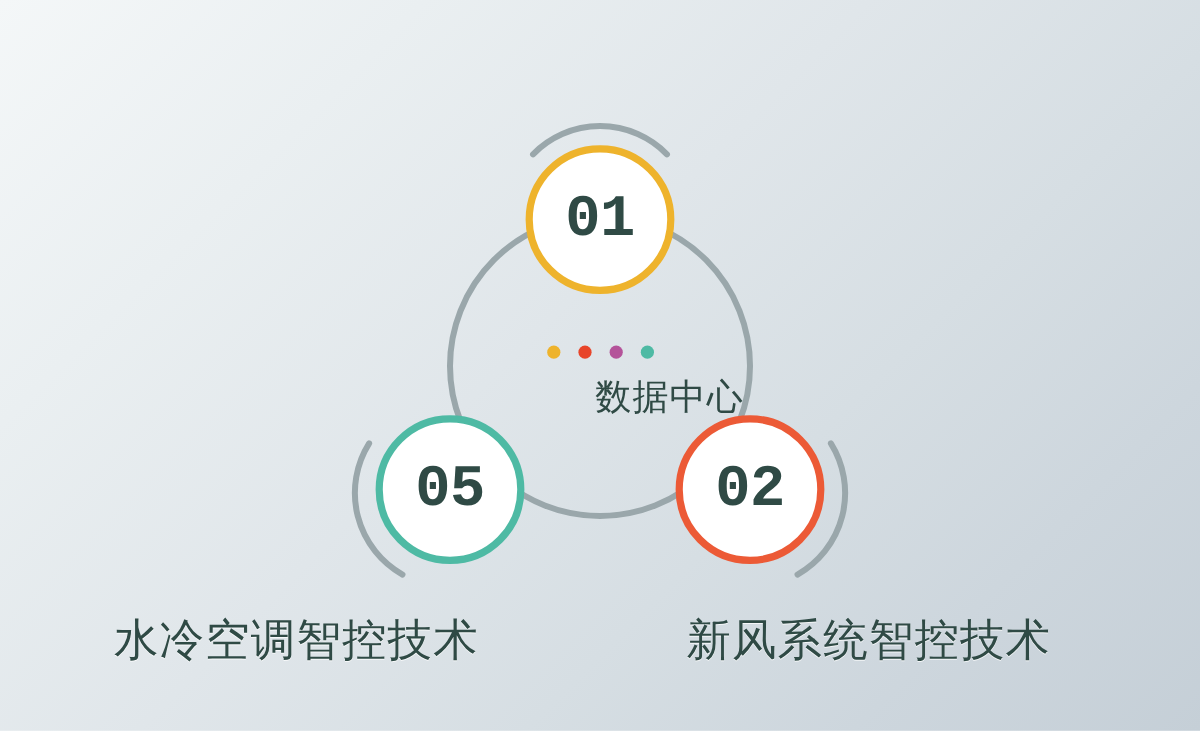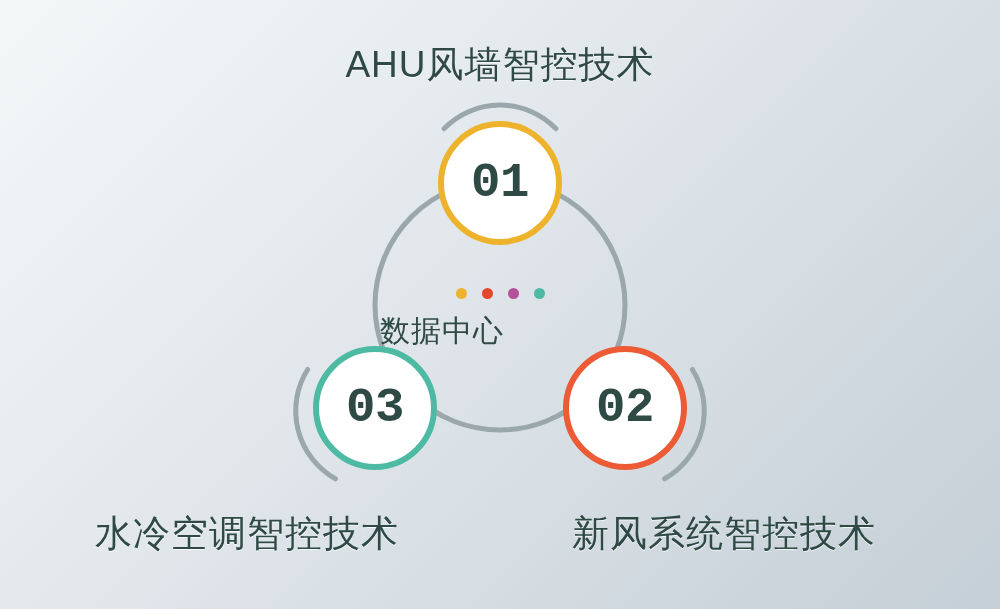--- a/index.html
+++ b/index.html
@@ -73,21 +73,21 @@
     top: 346px;
     border: 6px solid #4ebaa4;
   }
 
   
   #center-cluster {
     position: absolute;
     left: 380px;
     top: 286px;
     width: 240px;
-    text-align: left;
+    text-align: right;
   }
   #center-dots {
     display: flex;
     justify-content: center;
     align-items: center;
     gap: 15px;
     height: 14px;
   }
   .center-dot {
     width: 11px;
@@ -147,32 +147,31 @@
 
   <div class="node" id="node-01" style="border-color: rgb(238, 179, 44); background: rgb(255, 255, 255);">
     <span class="node-num" style="color: rgb(47, 74, 69);">01</span>
   </div>
 
   <div class="node" id="node-02" style="border-color: rgb(236, 90, 54); background: rgb(255, 255, 255); justify-content: center;">
     <span class="node-num" style="color: rgb(47, 74, 69);">02</span>
   </div>
 
   <div class="node" id="node-03" style="border-color: rgb(78, 186, 164); background: rgb(255, 255, 255);">
-    <span class="node-num" style="color: rgb(47, 74, 69);">03</span>
+    <span class="node-num" style="color: rgb(47, 74, 69);">05</span>
   </div>
 
   <div id="center-cluster">
     <div id="center-dots">
       <span class="center-dot" style="background: rgb(238, 179, 44);"></span>
       <span class="center-dot" style="background: rgb(232, 69, 42);"></span>
       <span class="center-dot" style="background: rgb(180, 83, 154);"></span>
       <span class="center-dot" style="background: rgb(78, 186, 164);"></span>
     </div>
     <div id="center-caption" style="color: rgb(47, 74, 69);">数据中心</div>
   </div>
 
-  <div class="label" id="label-top" style="color: rgb(47, 74, 69);">AHU风墙智控技术</div>
 
   <div class="label" id="label-bottom-right" style="color: rgb(47, 74, 69);">新风系统智控技术</div>
 
   <div class="label" id="label-bottom-left" style="color: rgb(47, 74, 69);">水冷空调智控技术</div>
 
 </div>
 
 </body></html>

